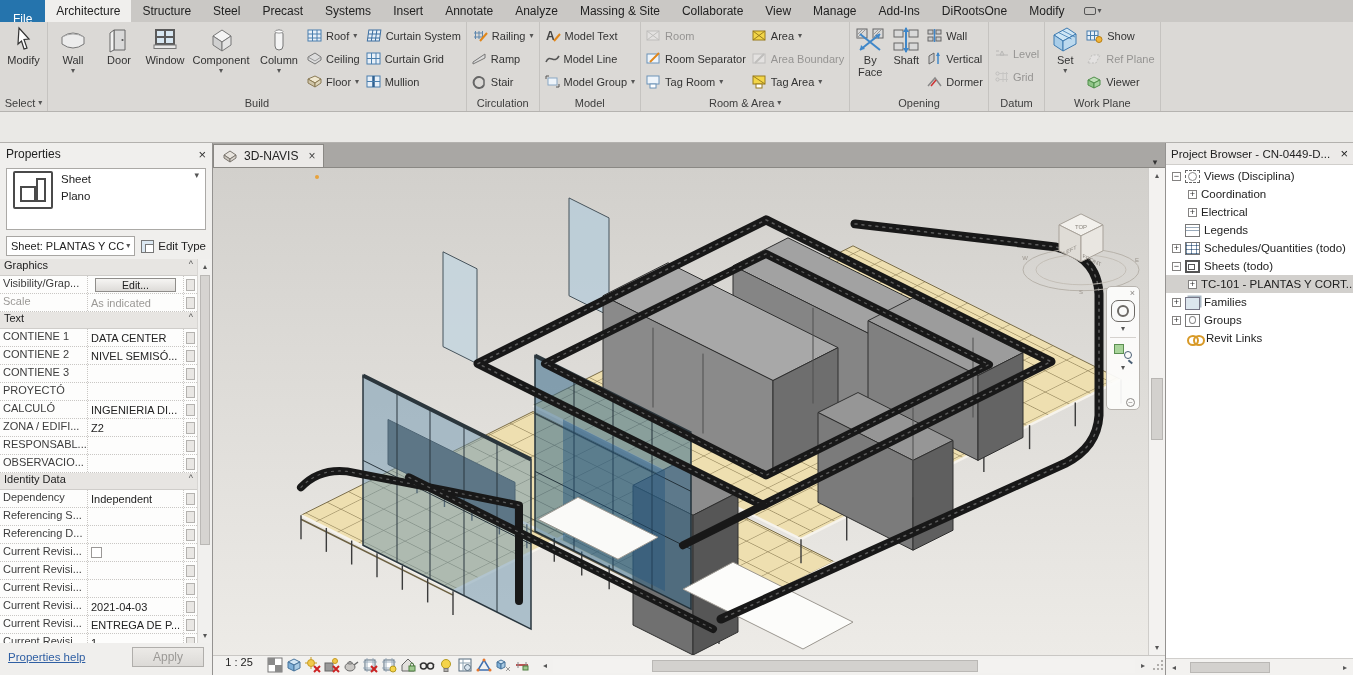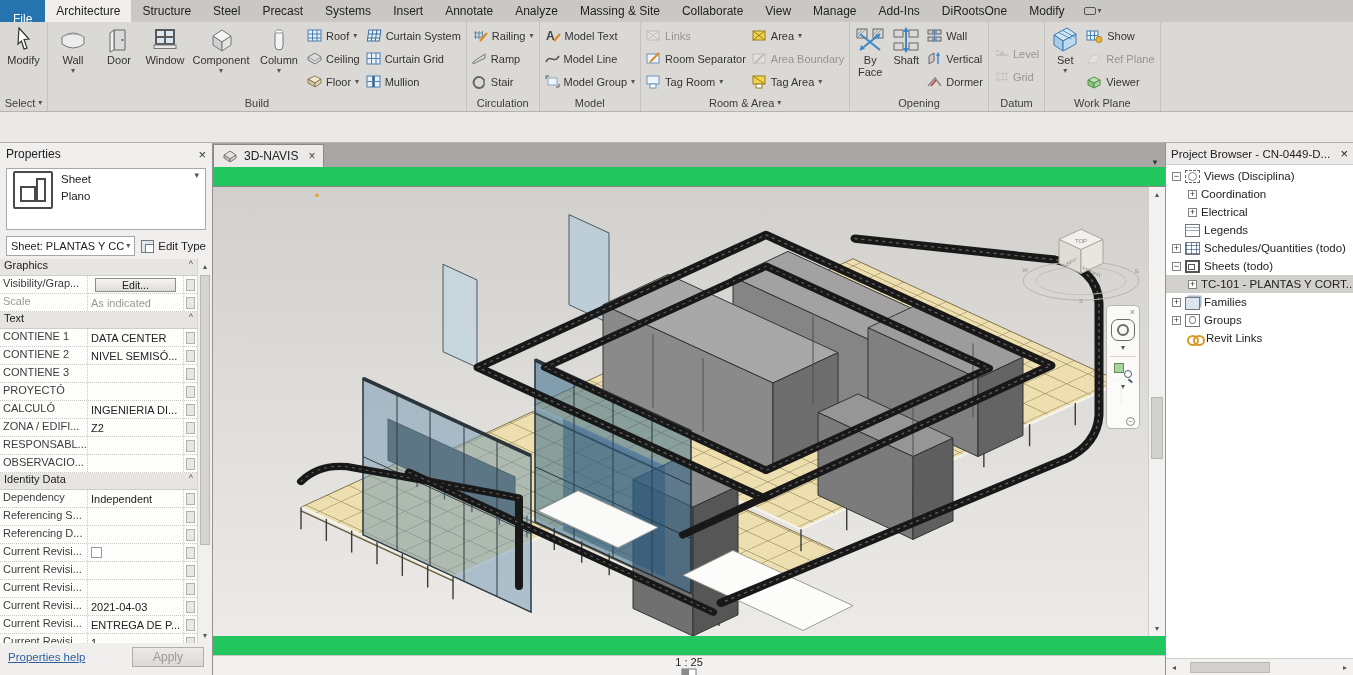--- a/index.html
+++ b/index.html
@@ -66,21 +66,21 @@
   .pmini { width:13px; display:flex; align-items:center; justify-content:center; }
   .pmini .sq { width:9px; height:12px; background:#e9e7e4; border:1px solid #b4b2af; }
   .pvscroll { width:15px; background:#f1f0ee; border-left:1px solid #d8d6d3; display:flex; flex-direction:column; font-size:8px; color:#555; }
   .sarr { height:15px; display:flex; align-items:center; justify-content:center; }
   .pthumb { flex:0 0 auto; margin:1px 2px; height:270px; background:#d6d4d1; border:1px solid #bab8b5; }
   .phelp { height:27px; display:flex; align-items:center; padding:0 8px; }
   .phelp a { color:#2f5fa3; font-size:11.5px; text-decoration:underline; }
   .applybtn { margin-left:auto; width:72px; height:20px; background:linear-gradient(#eceae7,#dcdad7); border:1px solid #b0aeab; color:#9b9996; font-size:12px; display:flex; align-items:center; justify-content:center; }
 
   
-  .canvas { flex:1; display:flex; flex-direction:column; min-width:0; background:#22c55e;gap:19px; }
+  .canvas { flex:1; display:flex; flex-direction:column; min-width:0; background:#ec4899; }
   .viewtabs { height:24px; background:#a9a7a4; display:flex; align-items:flex-end; flex-shrink:0; }
   .vtab { height:23px; background:#eceae8; border:1px solid #8a8884; border-bottom:none; display:flex; align-items:center; gap:6px; padding:0 8px; font-size:12px; color:#222; }
   .vtab .x { font-size:12px; color:#444; margin-left:4px; }
   .vtablist { margin-left:auto; width:20px; color:#333; font-size:9px; text-align:center; }
   .viewport { flex:1; display:flex; min-height:0; position:relative; border-top:1px solid #8a8884; }
   .scene { flex:1; min-width:0; position:relative; }
   .scene svg.main { width:100%; height:100%; }
   .vscroll { width:17px; background:#f3f2f0; border-left:1px solid #cfcdca; display:flex; flex-direction:column; font-size:8px; color:#555; position:relative; }
   .vthumb { position:absolute; left:2px; right:2px; top:210px; height:62px; background:#d3d1ce; border:1px solid #b8b6b3; }
   .vscroll .sarr.bot { margin-top:auto; }
@@ -92,21 +92,21 @@
   .wheel i { display:block; width:12px; height:12px; border:2px solid #6d6a66; border-radius:50%; }
   .navbar .car { margin-top:3px; }
   .navdiv { width:26px; border-top:1px solid #d5d2ce; margin-top:4px; }
   .zoomi { margin-top:5px; position:relative; width:18px; height:18px; }
   .zoomi .g { position:absolute; left:0; top:1px; width:10px; height:10px; background:#a9d49b; border:1px solid #5c8f52; }
   .zoomi .m { position:absolute; right:0; bottom:2px; width:8px; height:8px; border:1.5px solid #4a5f75; border-radius:50%; }
   .zoomi .h { position:absolute; right:-1px; bottom:-1px; width:5px; height:1.5px; background:#4a5f75; transform:rotate(40deg); }
   .nmin { position:absolute; bottom:2px; right:4px; width:9px; height:9px; border:1px solid #8a8784; border-radius:50%; color:#8a8784; font-size:8px; line-height:7px; text-align:center; }
 
   
-  .cbottom { height:20px; background:#f2f1ef; border-top:1px solid #c9c7c4; display:flex; align-items:center; flex-shrink:0;flex-direction:column; }
+  .cbottom { height:20px; background:#f2f1ef; border-top:1px solid #c9c7c4; display:flex; flex-shrink:0; }
   .scalebox { width:52px; text-align:center; font-size:11px; color:#222; }
   .vi { width:19px; height:18px; display:flex; align-items:center; justify-content:center; }
   .hscroll { flex:1; height:100%; display:flex; align-items:center; margin-left:6px; }
   .hsarr { width:16px; text-align:center; font-size:8px; color:#555; }
   .htrack { flex:1; height:14px; background:#f3f2f0; position:relative; }
   .hthumb { position:absolute; top:1px; bottom:1px; background:#d3d1ce; border:1px solid #bab8b5; }
   .grip { width:14px; height:14px; position:relative; }
   .grip i { position:absolute; width:2px; height:2px; background:#b0aeab; box-shadow:4px 0 #b0aeab, 8px 0 #b0aeab, 4px -4px #b0aeab, 8px -4px #b0aeab, 8px -8px #b0aeab; left:2px; bottom:3px; }
 
   
@@ -353,21 +353,21 @@
     </div>
 
     <div class="rpanel">
       <div class="rbody">
         <div class="rsmallcol">
           <div class="rsmall dis">
               <svg width="15" height="13">
                 <rect x="1" y="2" width="12" height="9" fill="#eee" stroke="#999"></rect>
                 <path d="M1 2 L13 11 M13 2 L1 11" stroke="#999"></path>
               </svg>
-              <span>Links</span>
+              <span>Room</span>
             </div>
           <div class="rsmall">
               <svg width="15" height="13">
                 <rect x="1" y="2" width="12" height="9" fill="#eef4fa" stroke="#6d93b8"></rect>
                 <path d="M4 10 L13 1" stroke="#e0861a" stroke-width="2"></path>
               </svg>
               <span>Room Separator</span>
             </div>
           <div class="rsmall">
               <svg width="15" height="14">

